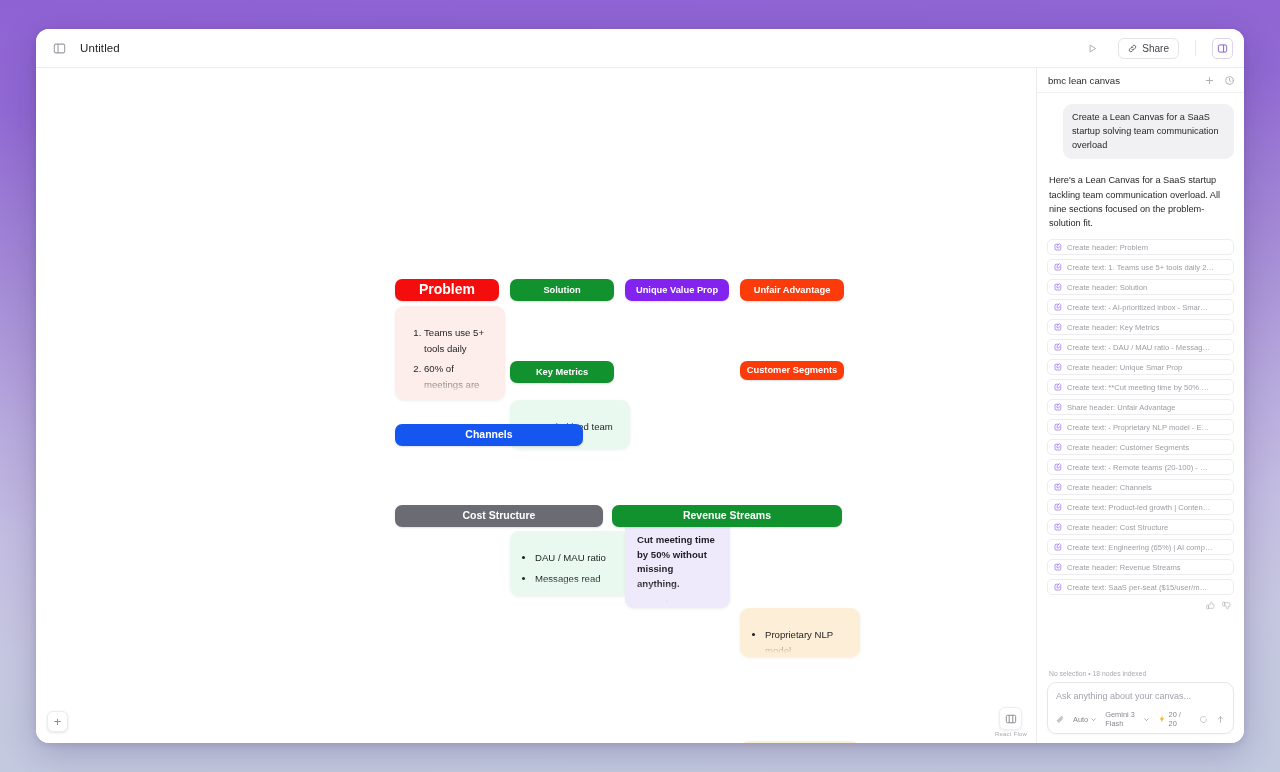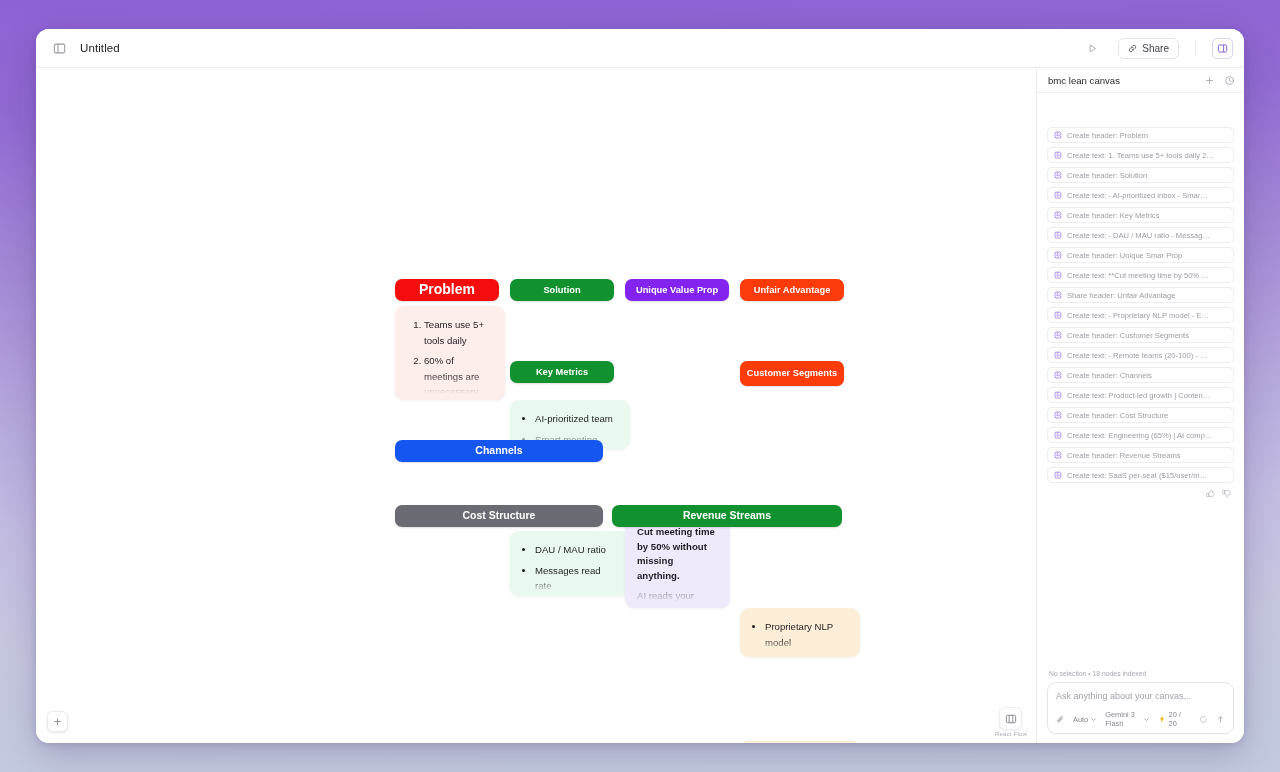--- a/index.html
+++ b/index.html
@@ -80,21 +80,21 @@
     line-height: 1.12;
     box-shadow: 0 1px 2px rgba(0,0,0,.13);
   }
   .body-card {
     border-radius: 9px;
     overflow: hidden;
     position: relative;
     box-shadow: 0 1px 3px rgba(0,0,0,.07);
   }
   .body-card .inner {
-    padding: 11px 12px 6px 12px;
+    padding: 19px 12px 6px 12px;
     font-size: 9.6px;
     line-height: 1.62;
     color: #1f1f22;
   }
   .body-card ol { padding-left: 17px; }
   .body-card ul { padding-left: 13px; }
   .body-card li { margin-bottom: 5px; }
   .body-card p { margin-bottom: 6px; }
   .fade-mask {
     position: absolute; left: 0; right: 0; bottom: 0; height: 26px;
@@ -128,21 +128,21 @@
     padding: 7px 9px;
     font-size: 9.2px; line-height: 1.5;
     color: #27272b;
   }
   .assistant-text {
     margin-top: 14px;
     font-size: 9.2px; line-height: 1.55;
     color: #27272b;
     padding: 0 2px;
   }
-  .tool-list { margin-top: 23px; display: flex; flex-direction: column; gap: 4px; }
+  .tool-list { margin-top: 9px; display: flex; flex-direction: column; gap: 4px; }
   .tool-row {
     border: 1px solid #ededf0;
     border-radius: 5px;
     height: 16px;
     display: flex; align-items: center; gap: 5px;
     padding: 0 6px;
     font-size: 7.6px; color: #9c9ca4;
     white-space: nowrap; overflow: hidden;
     background: #fff;
   }
@@ -290,31 +290,31 @@
           <div class="inner">
             <ul>
               <li>Proprietary NLP model</li>
               <li>Ex-Slack founding</li>
             </ul>
           </div>
           <div class="fade-mask" style="height:18px; background:linear-gradient(to bottom, rgba(253,239,215,0), #fdefd7 80%);"></div>
         </div>
 
         <div class="node" style="left:704px; top:293px; width:104px;">
-          <div class="hdr" style="height:25px; font-size:9.3px; background:#fb3b09; padding:0 6px;">Customer Segments</div>
+          <div class="hdr" style="height:19px; font-size:9.3px; background:#fb3b09; padding:0 6px;">Customer Segments</div>
         </div>
         <div class="node body-card" style="left:704px; top:322px; width:120px; height:47px; background:#fdefd7;">
           <div class="inner">
             <ul>
               <li>Remote teams (20-100)</li>
             </ul>
           </div>
         </div>
 
-        <div class="node" style="left:359px; top:372px; width:208px;">
+        <div class="node" style="left:359px; top:356px; width:188px;">
           <div class="hdr" style="height:22px; font-size:10.5px; background:#1656f0;">Channels</div>
         </div>
 
         <div class="node" style="left:576px; top:437px; width:230px;">
           <div class="hdr" style="height:22px; font-size:10.5px; background:#12912f;">Revenue Streams</div>
         </div>
 
         <div class="node" style="left:359px; top:437px; width:208px;">
           <div class="hdr" style="height:22px; font-size:10.5px; background:#6b6b74;">Cost Structure</div>
         </div>
@@ -348,20 +348,22 @@
           <span style="display:flex; cursor:pointer">
             <svg width="11" height="11" viewBox="0 0 16 16" fill="none" stroke="currentColor" stroke-width="1.25" stroke-linecap="round">
               <circle cx="8" cy="8" r="5.6"></circle>
                 <polyline points="8,4.9 8,8.2 10.2,9.5"></polyline>
             </svg>
           </span>
         </div>
       </div>
 
       <div class="chat-scroll">
+        <div class="bubble-user">Create a Lean Canvas for a SaaS startup solving team communication overload</div>
+        <div class="assistant-text">Here's a Lean Canvas for a SaaS startup tackling team communication overload. All nine sections focused on the problem-solution fit.</div>
         <div class="tool-list">
             <div class="tool-row">
               <span class="pen-icon">
                 <svg width="8" height="8" viewBox="0 0 16 16" fill="none" stroke="currentColor" stroke-width="1.35" stroke-linecap="round" stroke-linejoin="round">
                   <path d="M13.6 7.9V12a2 2 0 0 1-2 2H4a2 2 0 0 1-2-2V4.4a2 2 0 0 1 2-2h4.2"></path>
                   <path d="M11.2 1.9l2.9 2.9-5.1 5.1H6.1V7.1z"></path>
                 </svg>
               </span>
               <span class="lbl">Create header: Problem</span>
             </div>

